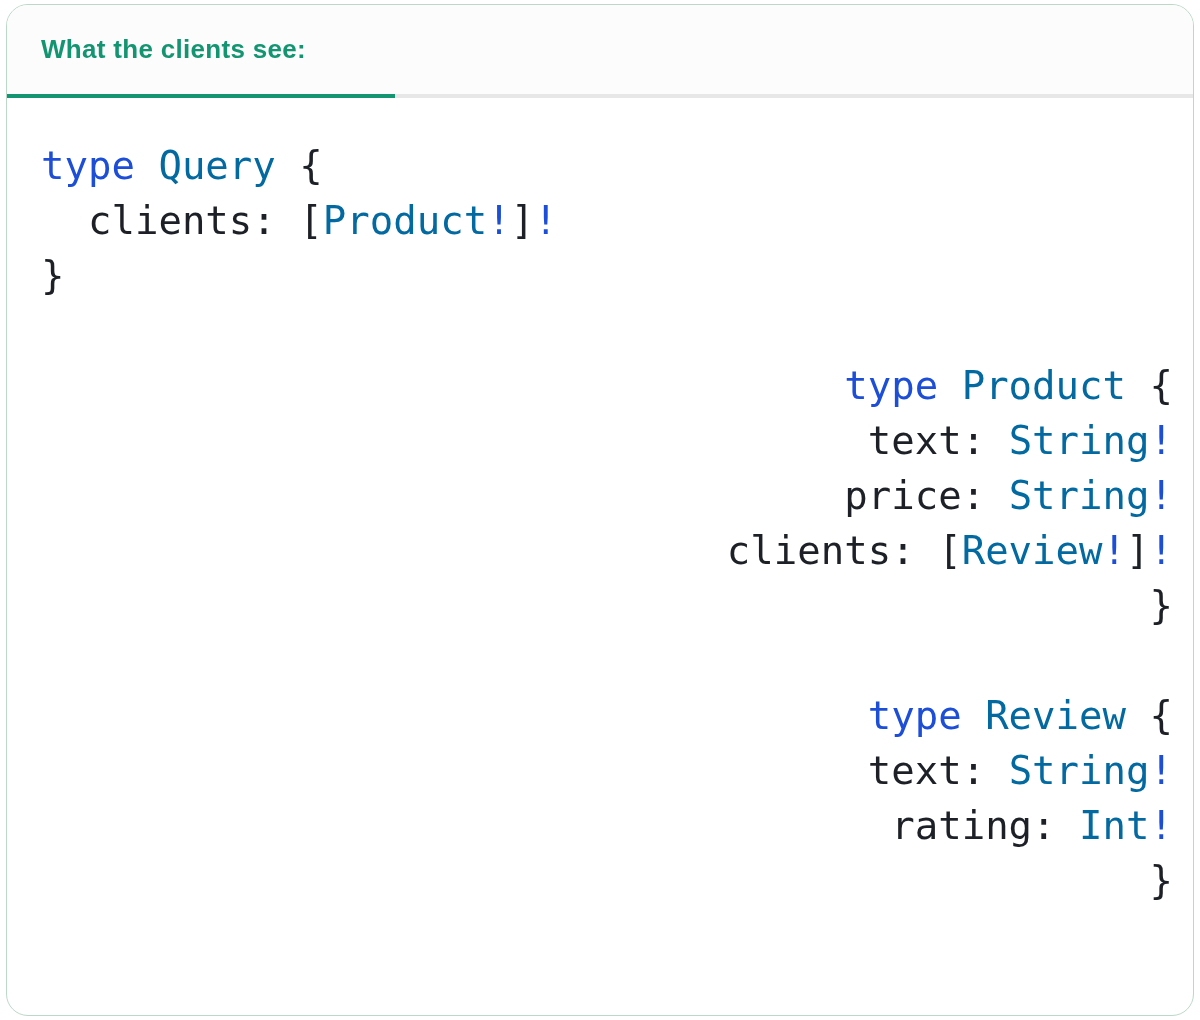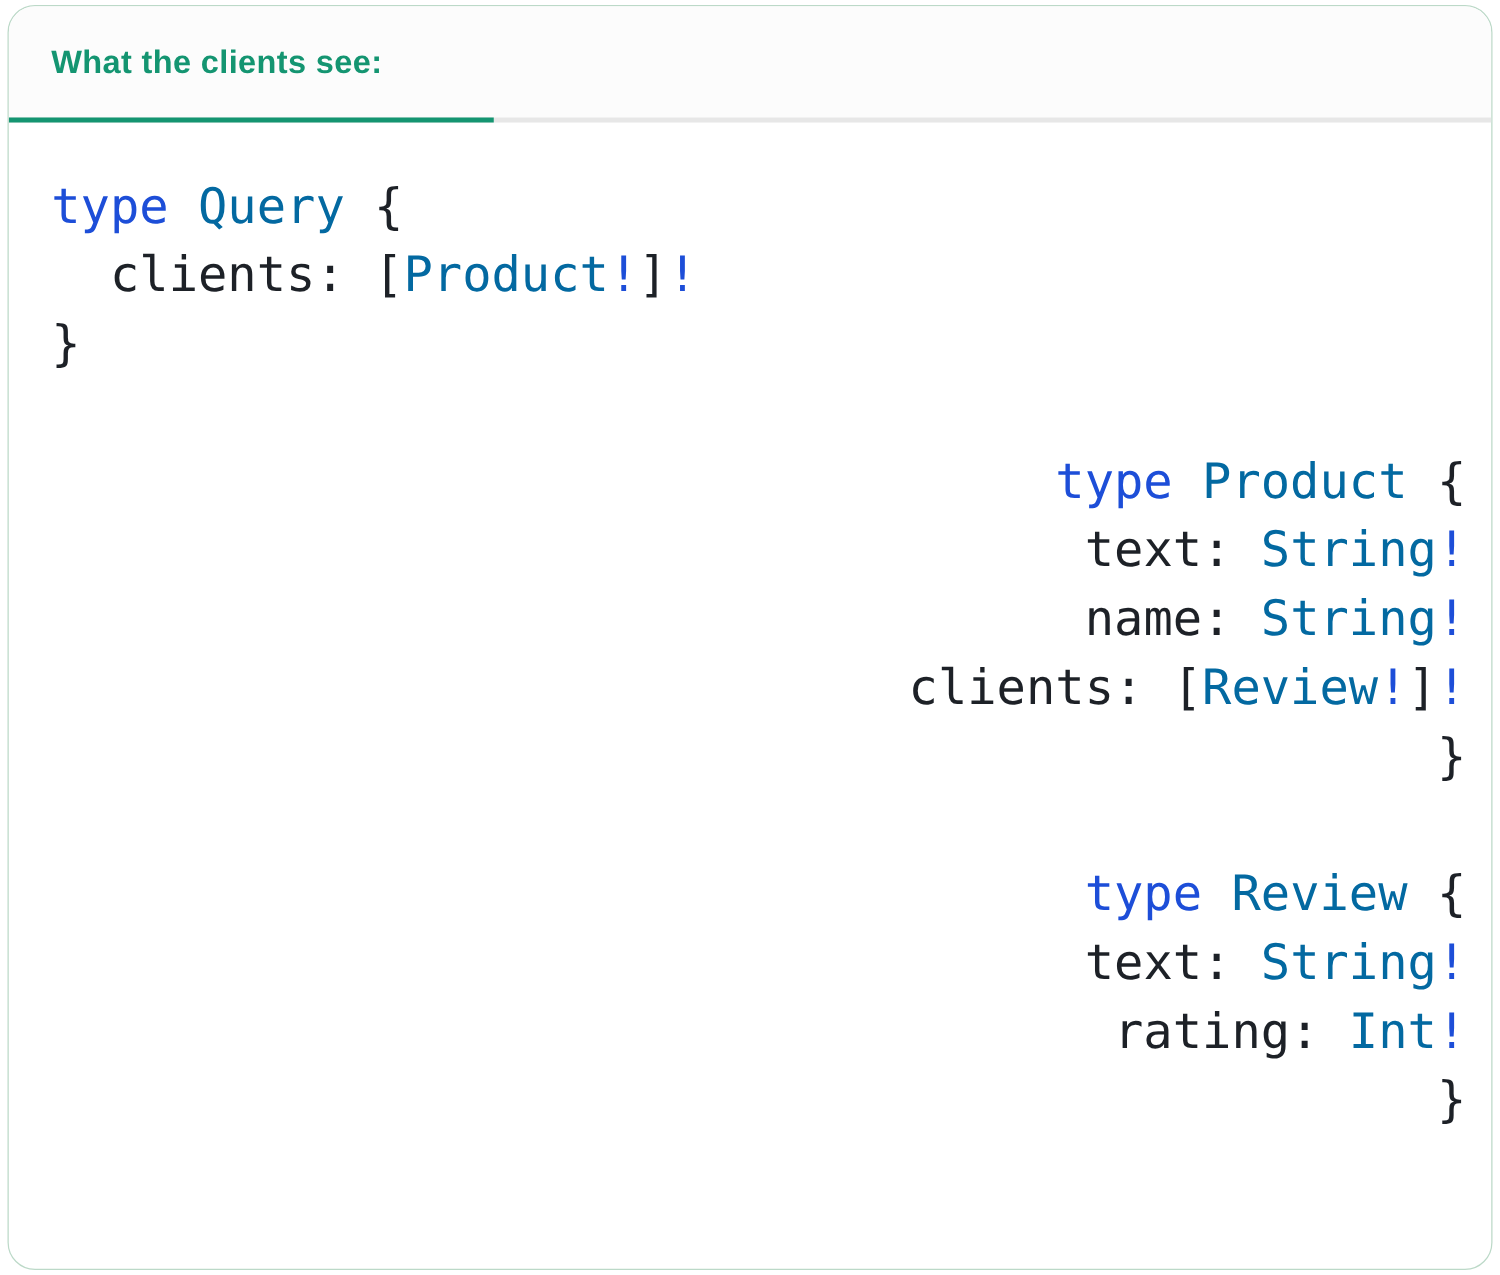--- a/index.html
+++ b/index.html
@@ -68,21 +68,21 @@
   </div>
   <div class="code" id="code-panel">
       <div class="code-block">
         <div class="code-line"><span class="tok-keyword">type</span><span class="tok-plain"> </span><span class="tok-typename">Query</span><span class="tok-plain"> {</span></div>
         <div class="code-line"><span class="tok-plain">  clients: [</span><span class="tok-typename">Product</span><span class="tok-keyword">!</span><span class="tok-plain">]</span><span class="tok-keyword">!</span></div>
         <div class="code-line"><span class="tok-plain">}</span></div>
       </div>
       <div class="code-block">
         <div class="code-line"><span class="tok-keyword">type</span><span class="tok-plain"> </span><span class="tok-typename">Product</span><span class="tok-plain"> {</span></div>
         <div class="code-line"><span class="tok-plain">  text: </span><span class="tok-typename">String</span><span class="tok-keyword">!</span></div>
-        <div class="code-line"><span class="tok-plain">  name: </span><span class="tok-typename">String</span><span class="tok-keyword">!</span></div>
+        <div class="code-line"><span class="tok-plain">  price: </span><span class="tok-typename">String</span><span class="tok-keyword">!</span></div>
         <div class="code-line"><span class="tok-plain">  clients: [</span><span class="tok-typename">Review</span><span class="tok-keyword">!</span><span class="tok-plain">]</span><span class="tok-keyword">!</span></div>
         <div class="code-line"><span class="tok-plain">}</span></div>
       </div>
       <div class="code-block">
         <div class="code-line"><span class="tok-keyword">type</span><span class="tok-plain"> </span><span class="tok-typename">Review</span><span class="tok-plain"> {</span></div>
         <div class="code-line"><span class="tok-plain">  text: </span><span class="tok-typename">String</span><span class="tok-keyword">!</span></div>
         <div class="code-line"><span class="tok-plain">  rating: </span><span class="tok-typename">Int</span><span class="tok-keyword">!</span></div>
         <div class="code-line"><span class="tok-plain">}</span></div>
       </div>
     </div>

